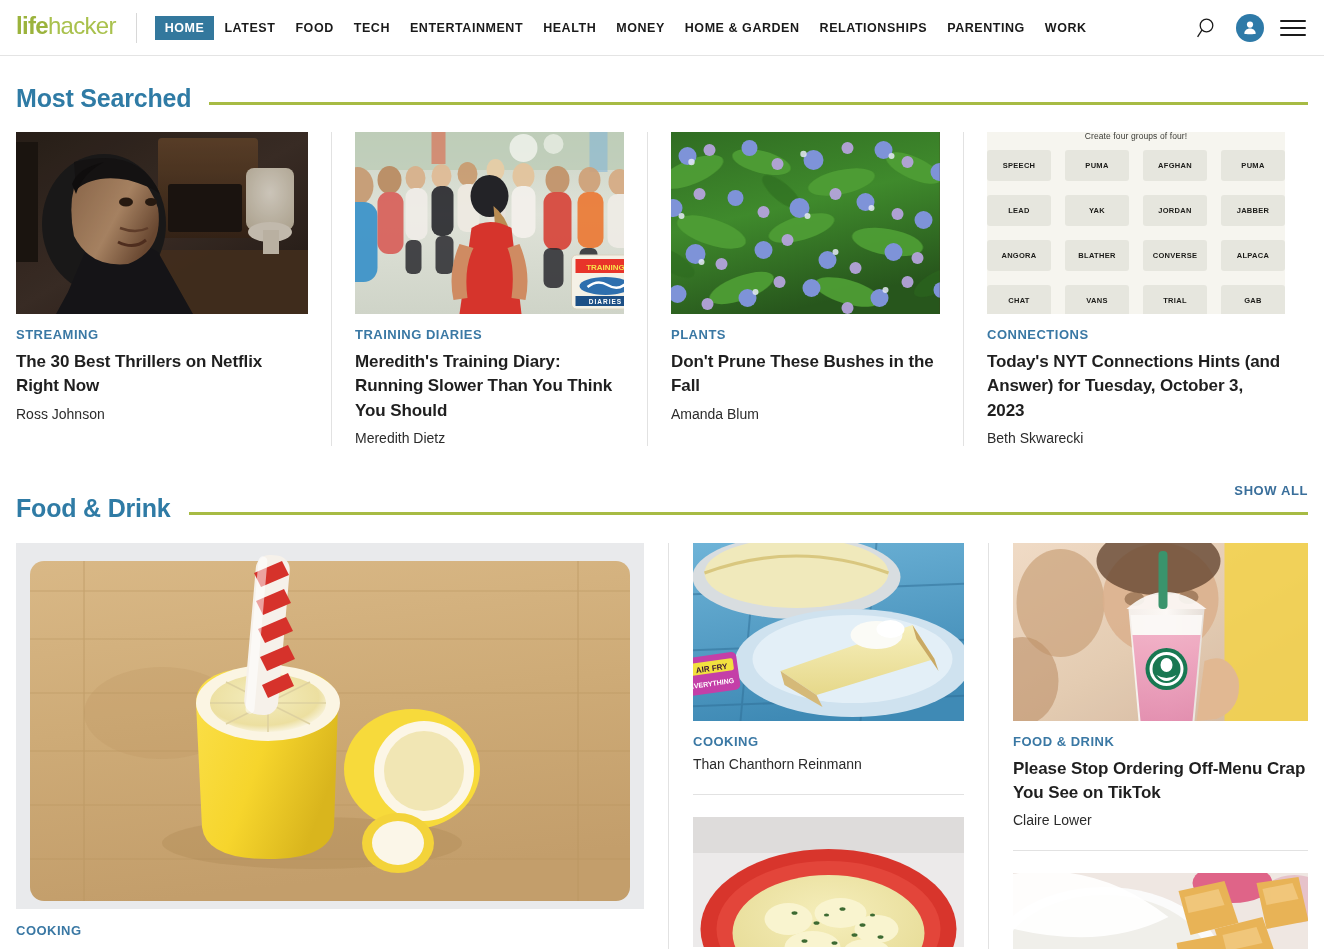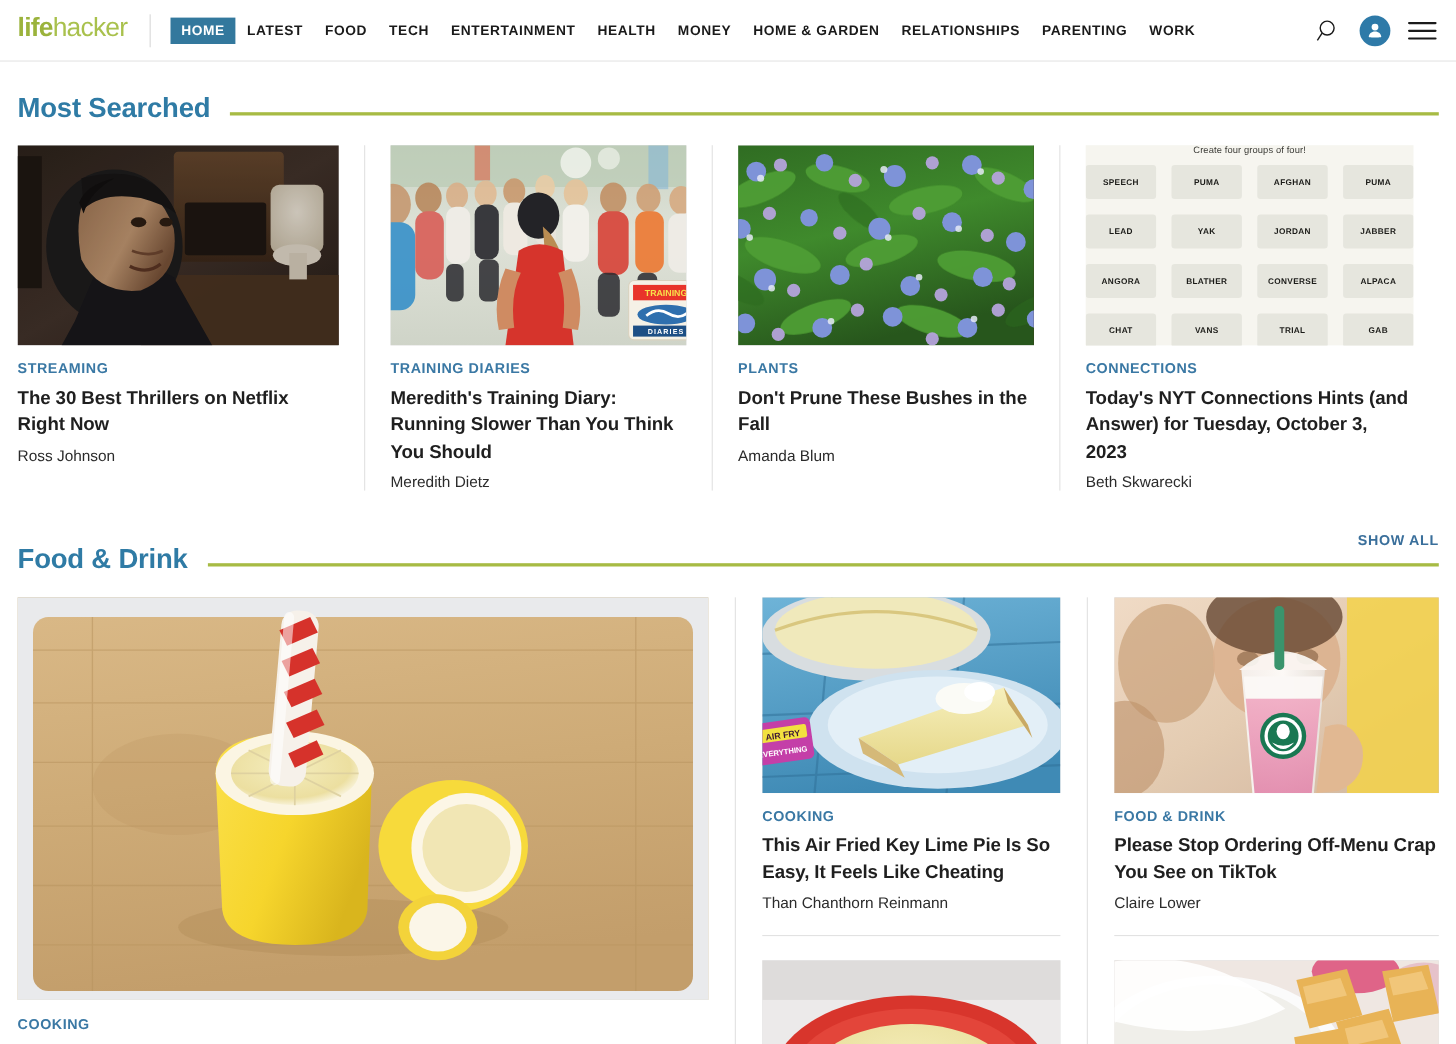--- a/index.html
+++ b/index.html
@@ -635,21 +635,20 @@
             <ellipse cx="200" cy="92" rx="26" ry="14" fill="#fbfbf6"></ellipse>
             <ellipse cx="214" cy="86" rx="14" ry="9" fill="#ffffff"></ellipse>
 
             <rect x="8" y="112" width="54" height="38" rx="5" fill="#c43fa8" transform="rotate(-8 35 131)"></rect>
             <rect x="13" y="118" width="44" height="12" rx="2" fill="#f2e13f" transform="rotate(-8 35 124)"></rect>
             <text x="35" y="128" font-family="Liberation Sans, sans-serif" font-size="8" font-weight="700" fill="#3a1536" text-anchor="middle" transform="rotate(-8 35 124)">AIR FRY</text>
             <text x="35" y="143" font-family="Liberation Sans, sans-serif" font-size="7" font-weight="700" fill="#ffffff" text-anchor="middle" transform="rotate(-8 35 140)">EVERYTHING</text>
           </svg>
         </div>
         <span class="kicker">COOKING</span>
-        <span class="headline">This Air Fried Key Lime Pie Is So Easy, It Feels Like Cheating</span>
         <span class="byline">Than Chanthorn Reinmann</span>
       </article>
 
       <div class="divider-h"></div>
 
       <article class="fd-item fd-item-2">
         <div class="thumb">
           <svg viewBox="0 0 304 130" preserveAspectRatio="xMidYMid slice">
             <defs>
               <radialGradient id="mash" cx="0.5" cy="0.35" r="0.75">

